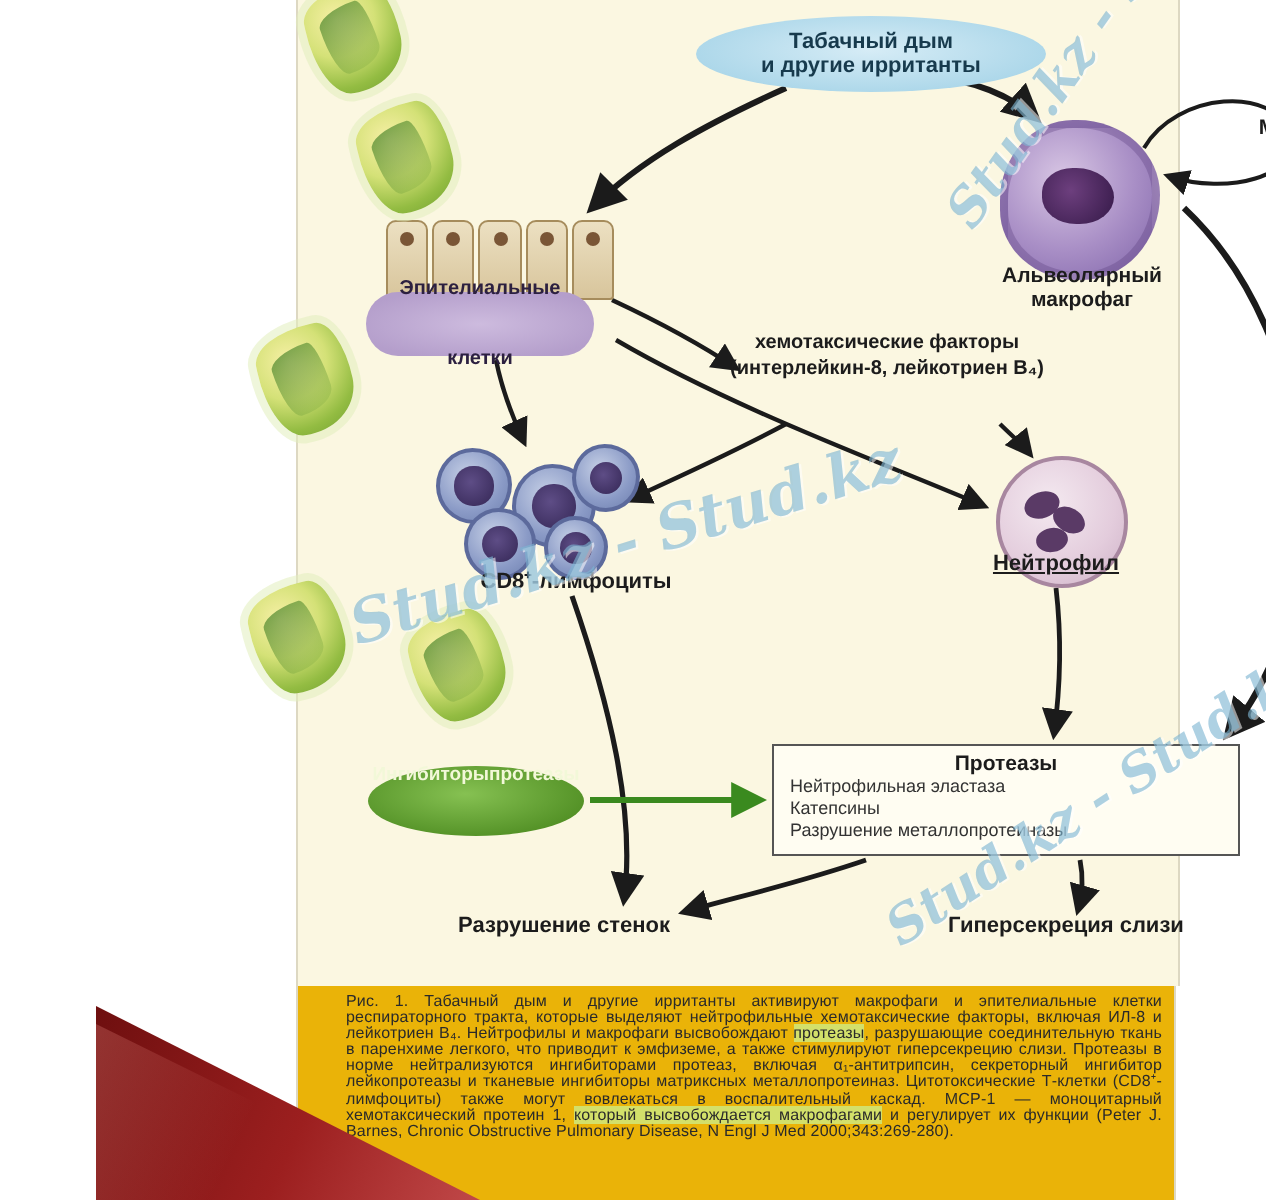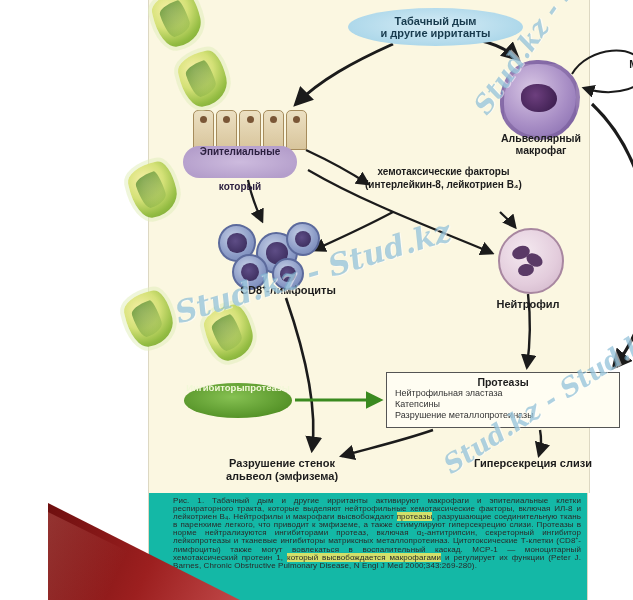--- a/index.html
+++ b/index.html
@@ -8,55 +8,55 @@
     background:#ffffff; font-family:"Liberation Sans", sans-serif;margin-left:48px;
   }
   
   .diagram-panel{
     position:absolute; left:100px; top:0; width:440px; height:493px;
     background:#fbf7e1; border-left:1px solid #ddd8c2; border-right:1px solid #ddd8c2;
     z-index:1;
   }
   .caption-panel{
     position:absolute; left:100px; top:493px; width:440px; height:107px;
-    background:#14b8a6; border-left:1px solid #ddd8c2; border-right:1px solid #ddd8c2;
+    background:#eab308; border-left:1px solid #ddd8c2; border-right:1px solid #ddd8c2;
     box-sizing:border-box; padding:4px 6px 2px 24px; z-index:4;
   }
   .caption-text{
     font-size:8px; line-height:8.1px; color:#2a2a2a; text-align:justify;
     letter-spacing:.1px;
   }
   .caption-text .hl{ background:#d3e06a; }
   
   .lbl{ position:absolute; text-align:center; color:#1c1c1c; z-index:4; }
   .irritants{
     left:300px; top:8px; width:175px; height:38px;
     background:radial-gradient(ellipse at 50% 45%, #d6ecf6 0%, #aed8ea 70%, #9ccbe0 100%);
     border-radius:50%; display:flex; flex-direction:column; justify-content:center;
     font-weight:bold; font-size:11px; color:#173a4d; z-index:3;
   }
   .mcp1{ left:548px; top:58px; width:66px; font-weight:bold; font-size:10.5px;text-align:right; }
   .macrophage-label{ left:428px; top:132px; width:130px; font-weight:bold; font-size:10.5px; line-height:12px;}
   .factors{ left:308px; top:166px; width:175px; font-weight:bold; font-size:10px; line-height:12.5px;}
   .cd8-label{ left:160px; top:282px; width:160px; font-weight:bold; font-size:11px; }
-  .neutrophil-label{ left:430px; top:298px; width:100px; font-weight:bold; font-size:11px; }
+  .neutrophil-label{ left:430px; top:276px; width:100px; font-weight:bold; font-size:11px;text-decoration:underline; }
   .outcome{ font-weight:bold; font-size:11px; line-height:13px; }
   .outcome-left{ left:143px; top:457px; width:182px; }
   .outcome-right{ left:392px; top:457px; width:186px; }
   
   .ep-strip{ position:absolute; left:145px; top:110px; width:114px; height:40px;
     display:flex; gap:2px; z-index:3;}
   .ep-cell{ flex:1; background:linear-gradient(#ece0c2,#d8c59c);
     border:1px solid #a68c5c; border-radius:5px 5px 2px 2px; position:relative;}
   .ep-cell::after{ content:""; display:block; width:7px; height:7px; margin:5px auto 0;
     border-radius:50%; background:#7a5636;}
   .epithelial-label{
     left:135px; top:146px; width:114px; height:32px;
     background:radial-gradient(ellipse at 50% 50%, #cdbbde 0%, #b49ecb 80%);
-    border-radius:16px; display:flex; flex-direction:column; 
+    border-radius:16px; display:flex; flex-direction:column; justify-content:center;
     font-weight:bold; font-size:10px; color:#2c2040; z-index:4; line-height:11px;gap:24px;
   }
   
   .macrophage{
     position:absolute; left:452px; top:60px; width:72px; height:72px; z-index:3;
     background:radial-gradient(circle at 38% 35%, #d8c6e4 0%, #a98fc6 55%, #8267ab 100%);
     border:4px solid rgba(95,65,130,.35);
     border-radius:47% 53% 50% 50% / 52% 48% 55% 45%;
   }
   .macrophage .nuc{
@@ -180,21 +180,21 @@
 
   <div class="ep-strip">
     <div class="ep-cell"></div>
     <div class="ep-cell"></div>
     <div class="ep-cell"></div>
     <div class="ep-cell"></div>
     <div class="ep-cell"></div>
   </div>
   <div class="lbl epithelial-label">
     <div>Эпителиальные</div>
-    <div>который</div>
+    <div>клетки</div>
   </div>
 
   <div class="lbl factors">
     <div>хемотаксические факторы</div>
     <div>(интерлейкин-8, лейкотриен В₄)</div>
   </div>
 
   <div class="lymph" style="left:170px;top:224px;width:34px;height:34px;">
       <div class="nuc"></div>
     </div>
@@ -226,21 +226,20 @@
 
   <div class="proteases-box">
     <div class="title">Протеазы</div>
     <div class="item">Нейтрофильная эластаза</div>
     <div class="item">Катепсины</div>
     <div class="item">Разрушение металлопротеиназы</div>
   </div>
 
   <div class="lbl outcome outcome-left">
     <div>Разрушение стенок</div>
-    <div>альвеол (эмфизема)</div>
   </div>
   <div class="lbl outcome outcome-right">
     <div>Гиперсекреция слизи</div>
   </div>
 
   <div class="caption-panel">
     <div class="caption-text"><span>Рис. 1. Табачный дым и другие ирританты активируют макрофаги и эпителиальные клетки респираторного тракта, которые выделяют нейтрофильные хемотаксические факторы, включая ИЛ-8 и лейкотриен В₄. Нейтрофилы и макрофаги высвобождают </span><span class="hl">протеазы</span><span>, разрушающие соединительную ткань в паренхиме легкого, что приводит к эмфиземе, а также стимулируют гиперсекрецию слизи. Протеазы в норме нейтрализуются ингибиторами протеаз, включая α₁-антитрипсин, секреторный ингибитор лейкопротеазы и тканевые ингибиторы матриксных металлопротеиназ. Цитотоксические Т-клетки (CD8⁺-лимфоциты) также могут вовлекаться в воспалительный каскад. МСР-1 — моноцитарный хемотаксический протеин 1, </span><span class="hl">который высвобождается макрофагами</span><span> и регулирует их функции (Peter J. Barnes, Chronic Obstructive Pulmonary Disease, N Engl J Med 2000;343:269-280).</span></div>
   </div>
 
   <div class="wm wm1">Stud.kz - Stud.kz</div>

